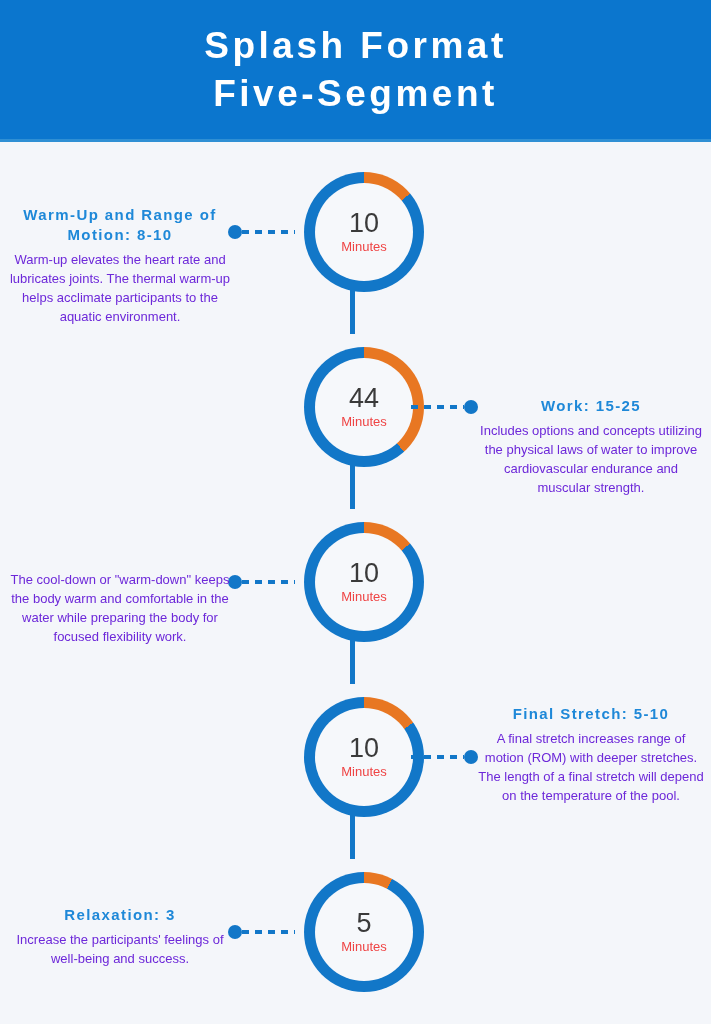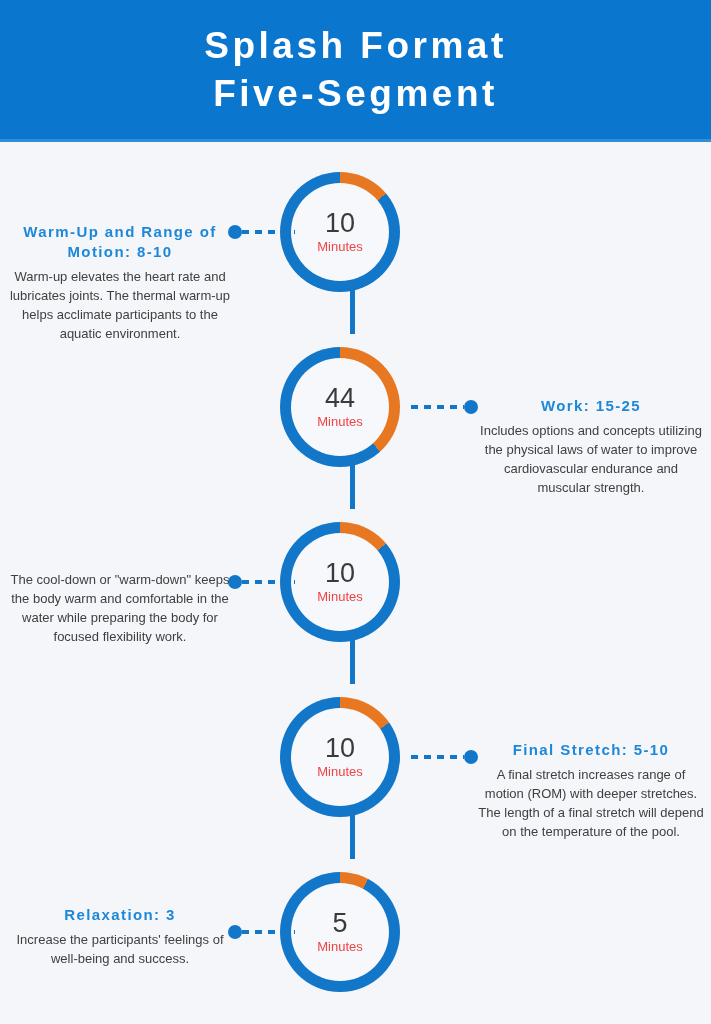--- a/index.html
+++ b/index.html
@@ -50,21 +50,21 @@
     left: 350px;
     width: 5px;
     background: #1277c8;
   }
 
   
   .node {
     position: absolute;
     width: 120px;
     height: 120px;
-    left: 280px;
+    left: 304px;
   }
   .node .ring {
     position: absolute;
     inset: 0;
     border-radius: 50%;
   }
   .node .hole {
     position: absolute;
     left: 11px;
     top: 11px;
@@ -122,21 +122,21 @@
   }
   .block .heading {
     color: #1e88d8;
     font-size: 15px;
     font-weight: bold;
     letter-spacing: 1.4px;
     line-height: 20px;
     margin: 0 0 5px 0;
   }
   .block .body {
-    color: #404040;
+    color: #6d28d9;
     font-size: 13px;
     line-height: 19px;
     margin: 0;
   }
   .block.left  { left: 6px; }
   .block.right { left: 477px; }
 </style>
 </head>
 <body>
 
@@ -156,21 +156,21 @@
     <div class="ring" style="background:conic-gradient(from 0deg,#e87722 0deg 50deg,#1277c8 50deg 360deg);"></div>
     <div class="hole">
       <div class="num">10</div>
       <div class="unit">Minutes</div>
     </div>
   </div>
   <div class="connector" style="left:228px;top:83px;width:67px;">
     <div class="dot"></div>
     <div class="dash"></div>
   </div>
-  <div class="block left" style="top:80px;">
+  <div class="block left" style="top:63px;">
     <p class="heading">Warm-Up and Range of Motion: 8-10</p>
     <p class="body">Warm-up elevates the heart rate and lubricates joints. The thermal warm-up helps acclimate participants to the aquatic environment.</p>
   </div>
 
   <div class="node" style="top:205px;">
     <div class="ring" style="background:conic-gradient(from 0deg,#e87722 0deg 138deg,#1277c8 138deg 360deg);"></div>
     <div class="hole">
       <div class="num">44</div>
       <div class="unit">Minutes</div>
     </div>
@@ -203,21 +203,21 @@
     <div class="ring" style="background:conic-gradient(from 0deg,#e87722 0deg 55deg,#1277c8 55deg 360deg);"></div>
     <div class="hole">
       <div class="num">10</div>
       <div class="unit">Minutes</div>
     </div>
   </div>
   <div class="connector right-side" style="left:411px;top:608px;width:67px;">
     <div class="dot"></div>
     <div class="dash"></div>
   </div>
-  <div class="block right" style="top:598px;">
+  <div class="block right" style="top:562px;">
     <p class="heading">Final Stretch: 5-10</p>
     <p class="body">A final stretch increases range of motion (ROM) with deeper stretches. The length of a final stretch will depend on the temperature of the pool.</p>
   </div>
 
   <div class="node" style="top:730px;">
     <div class="ring" style="background:conic-gradient(from 0deg,#e87722 0deg 28deg,#1277c8 28deg 360deg);"></div>
     <div class="hole">
       <div class="num">5</div>
       <div class="unit">Minutes</div>
     </div>

